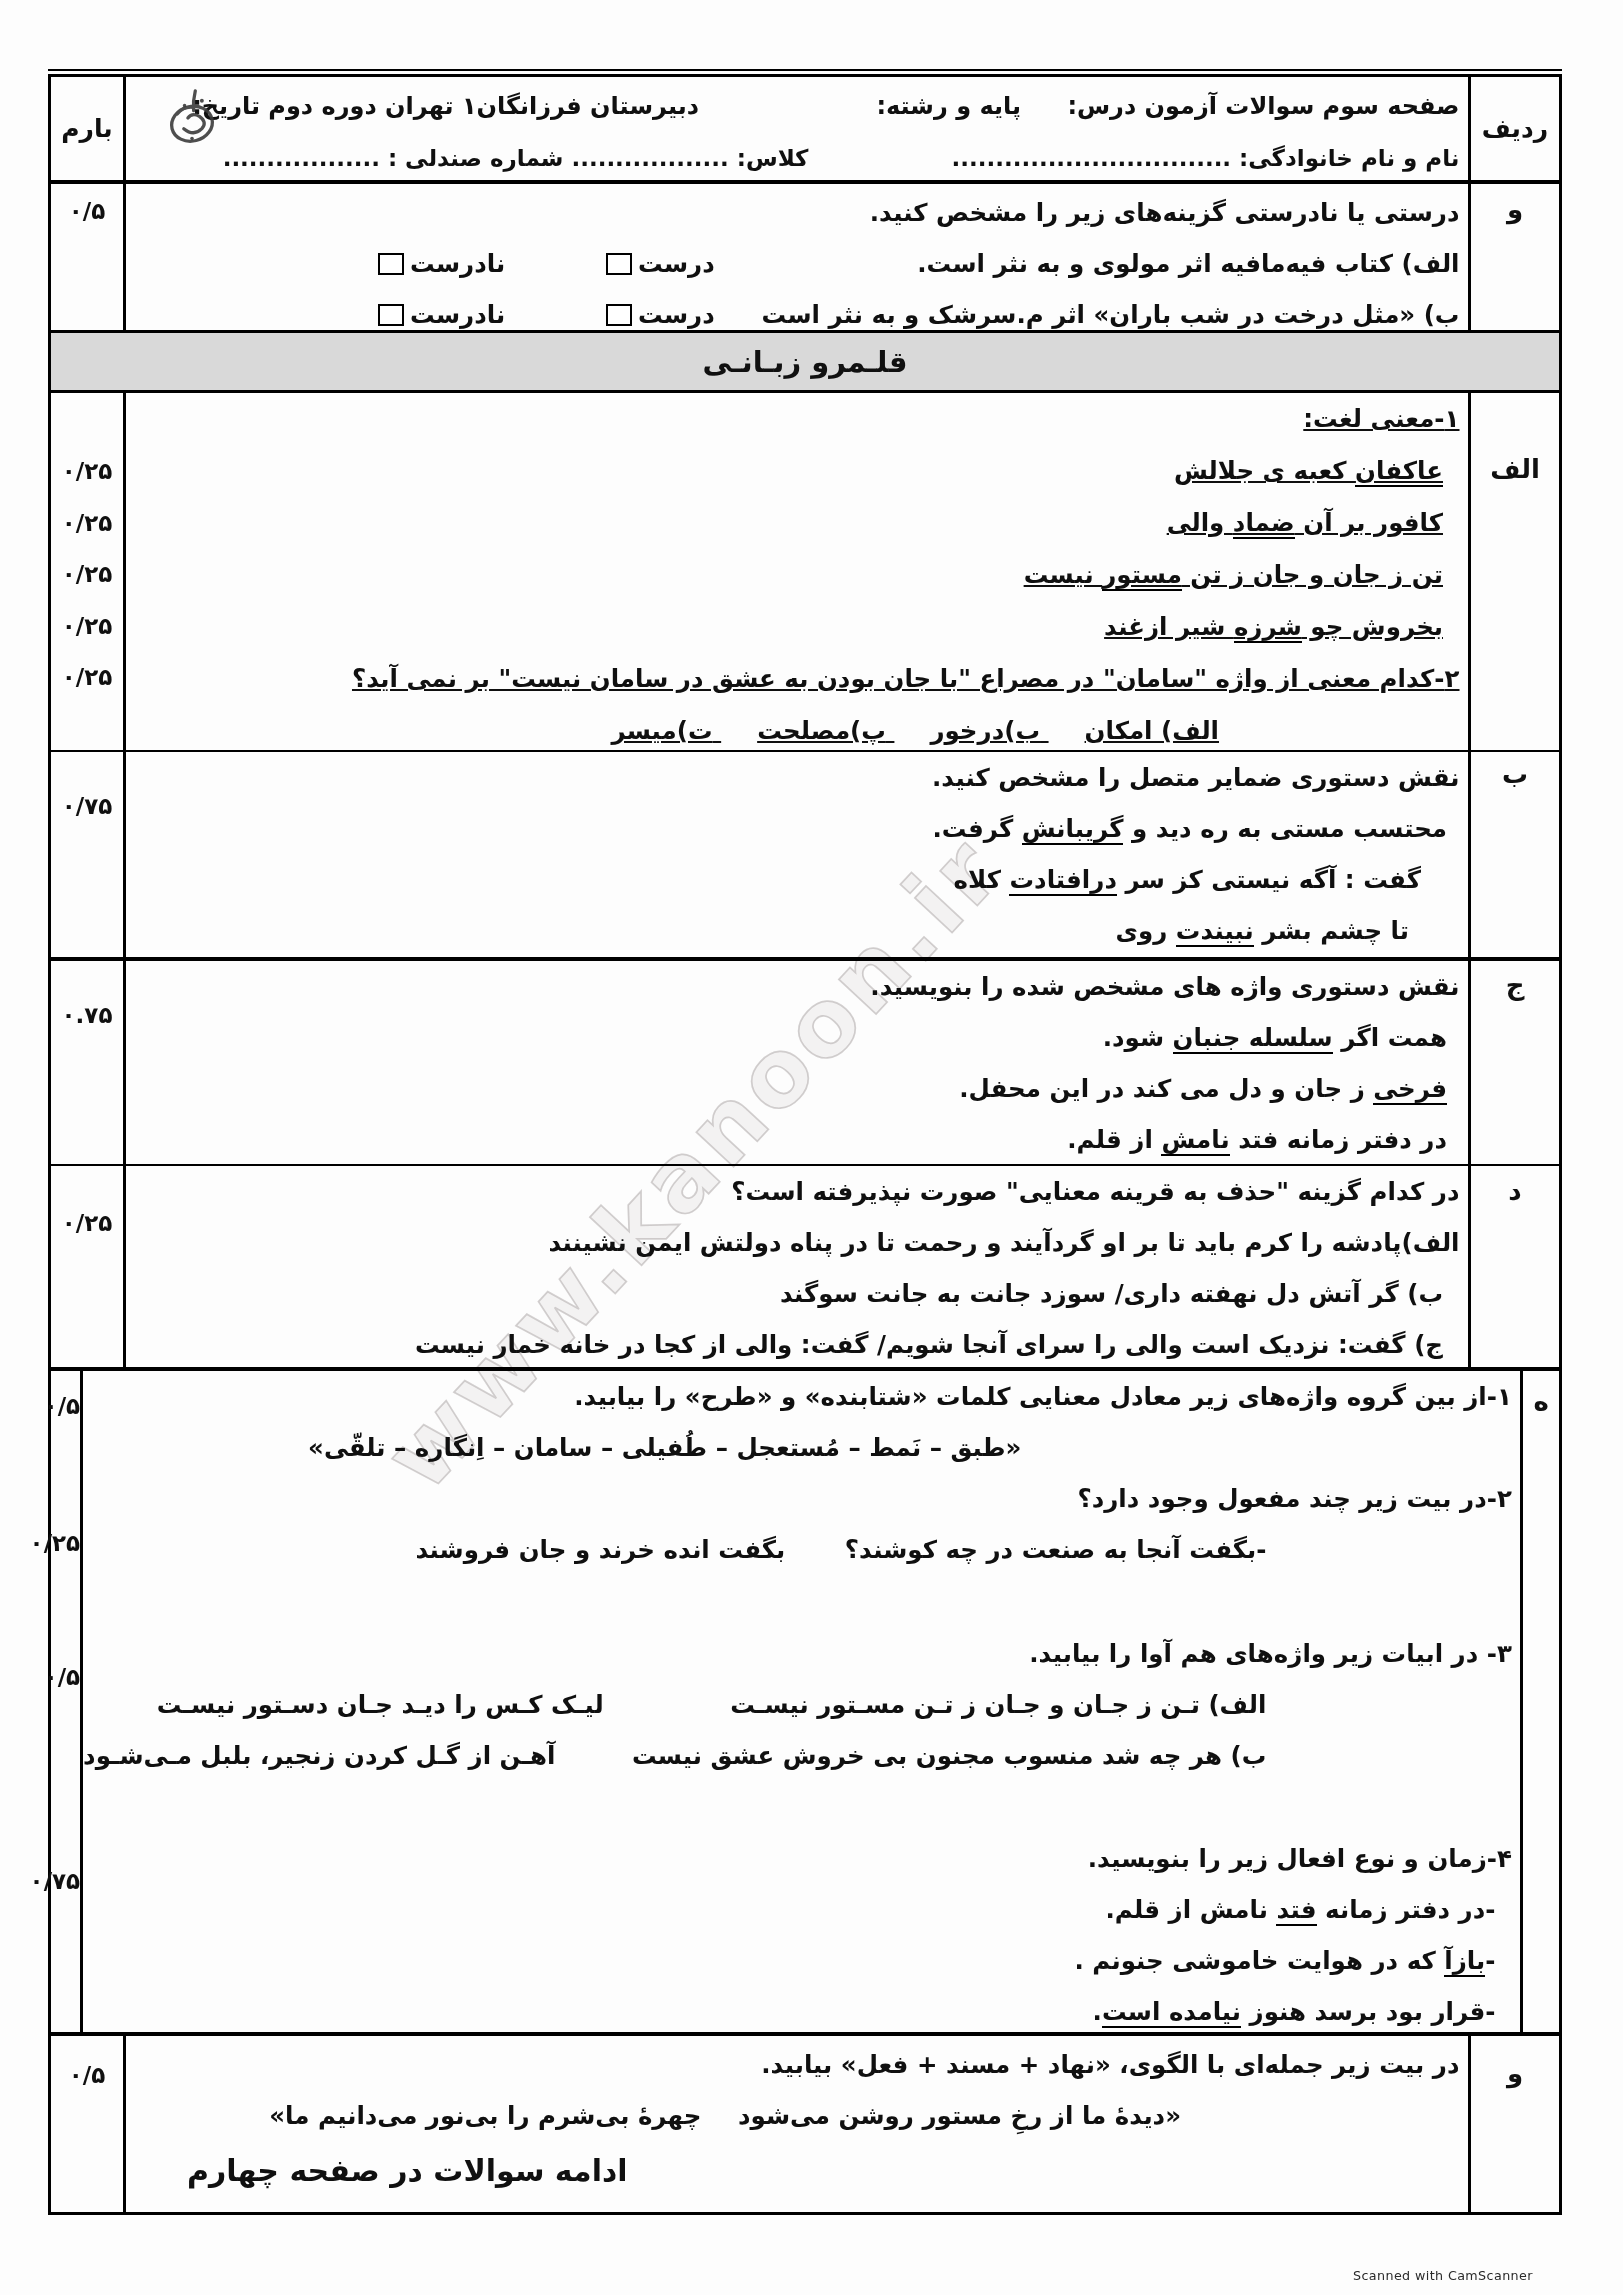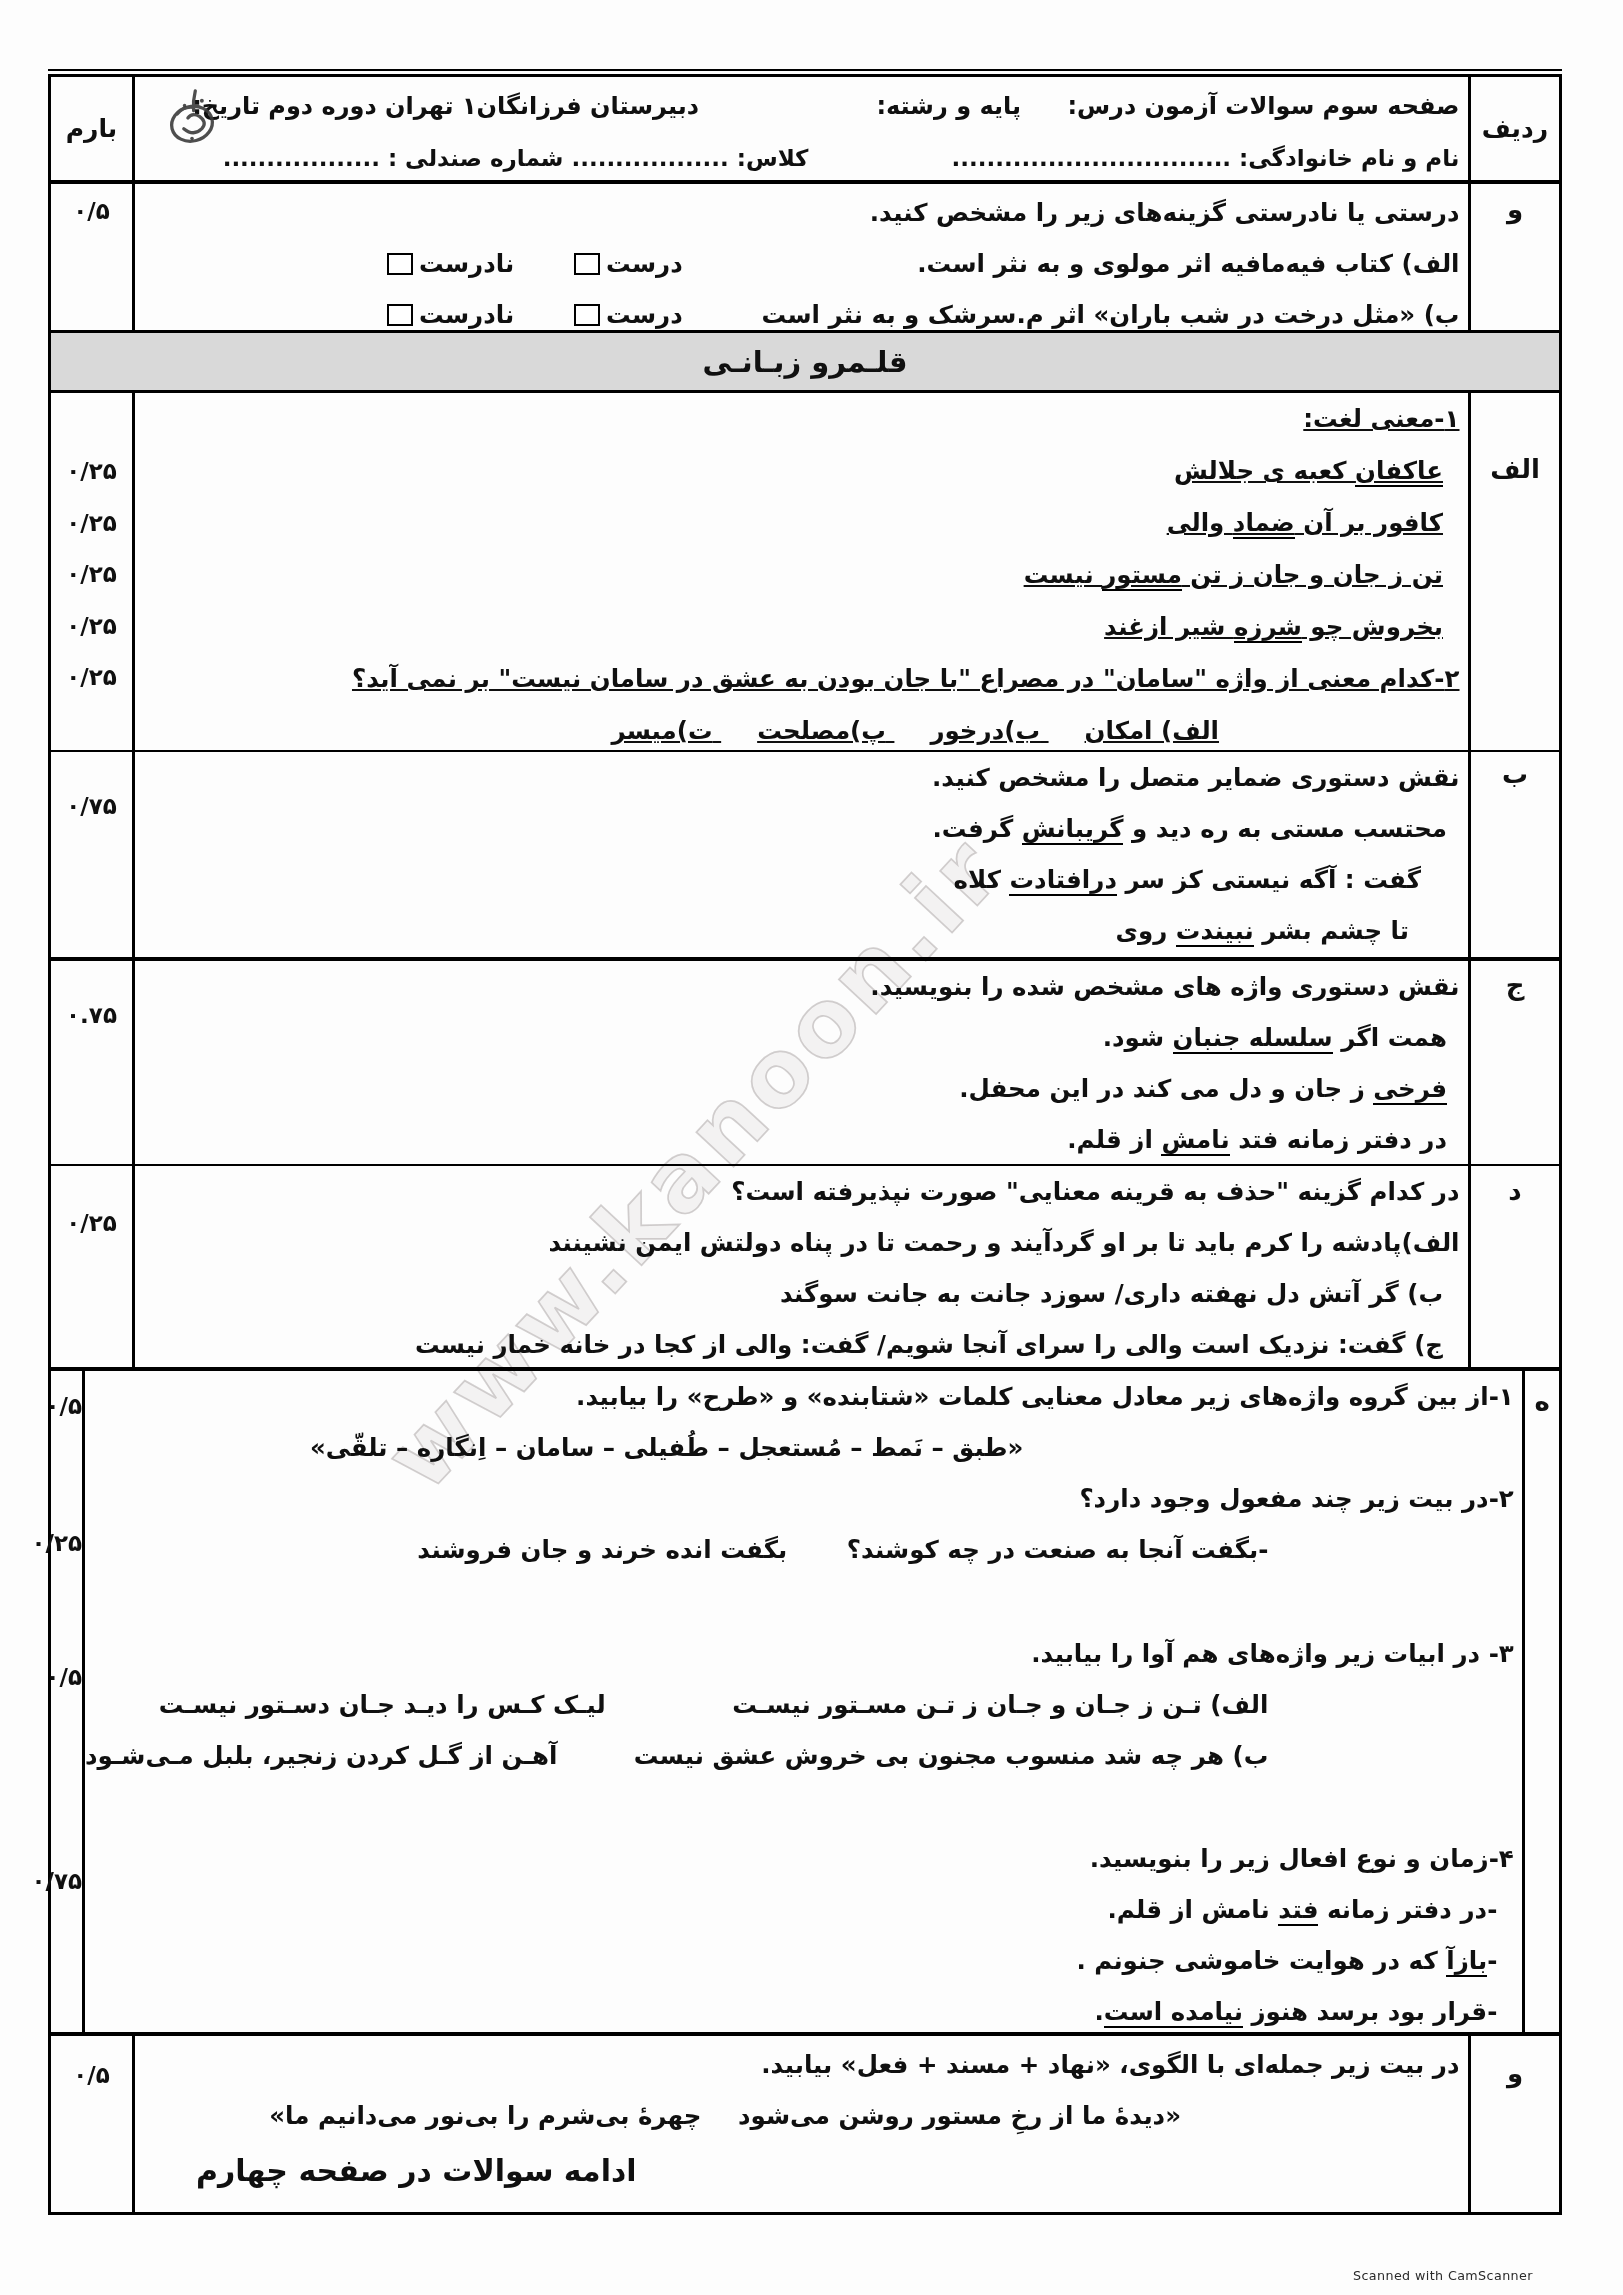--- a/index.html
+++ b/index.html
@@ -16,36 +16,36 @@
   .r-banner{height:61px;background:#d9d9d9;border-bottom:3.4px solid #000;border-top:1.7px solid #000;
             display:flex;align-items:center;justify-content:center;}
   .r-alef{height:359px;}
   .r-be{height:209px;border-bottom:4.2px solid #000;}
   .r-jim{height:205px;}
   .r-dal{height:205px;border-bottom:4.2px solid #000;}
   .r-he{height:665px;border-bottom:4.2px solid #000;}
   .r-v2{height:176px;border-bottom:none;}
   .cell-radif{width:91px;border-left:3.4px solid #000;box-sizing:border-box;}
   .cell-main{flex:1;position:relative;box-sizing:border-box;}
-  .cell-barem{width:81px;position:relative;box-sizing:border-box;}
+  .cell-barem{width:72px;position:relative;box-sizing:border-box;}
   .cell-main{border-left:3.4px solid #000;}
   .rlabel{display:block;text-align:center;font-size:26px;}
   .pt12{padding-top:10px}.pt72{padding-top:61px}.pt8{padding-top:6.8px}.pt10{padding-top:8.5px}.pt18{padding-top:15px}.pt26{padding-top:22px}
   .score{position:absolute;left:0;right:0;text-align:center;font-size:23px;white-space:nowrap;}
   .line{display:block;height:51px;line-height:51px;font-size:24.5px;padding-right:8.5px;
         white-space:nowrap;position:relative;}
   .r-alef .line{height:52px;line-height:52px;text-decoration:underline;}
   .u{border-bottom:2.5px solid #000;}
   .pr25{padding-right:21px}.pr30{padding-right:25px}.pr55{padding-right:47px}.pr70{padding-right:59px}
   .pr295{padding-right:249px}.pr300{padding-right:254px}.pr340{padding-right:287px}.pr590{padding-right:499px}
   .mt63{margin-top:53px}.mt62{margin-top:52px}
   .gap40{margin-right:28px}.gap60{margin-right:51px}.gap80{margin-right:68px}.gap140{margin-right:118px}
   .opts span{margin-left:36px;}
   .cbg{position:absolute;top:0;height:100%;display:flex;align-items:center;}
-  .cbg1{left:439px}.cbg2{left:252px}
+  .cbg1{left:480px}.cbg2{left:252px}
   .cbbox{width:22px;height:18px;border:2.5px solid #000;display:inline-block;margin-inline-start:6px;background:#fff;}
   .banner-text{font-size:29px;letter-spacing:0.8px;}
   .h-line1{position:absolute;top:15px;right:8.5px;left:0;font-size:24px;white-space:nowrap;}
   .h-line2{position:absolute;top:68px;right:8.5px;left:0;font-size:23px;white-space:nowrap;}
   .h-gap45{margin-left:38px}.h-gap200{margin-left:169px}.h-gap160{margin-left:135px}
   .head-center{display:flex;align-items:center;justify-content:center;font-size:25px;}
   .footer-note{display:block;text-align:left;padding-left:61px;font-size:30px;height:59px;line-height:59px;letter-spacing:0.8px;}
   .logo{position:absolute;left:159px;top:81px;width:66px;height:74px;}
   .watermark{
     position:absolute;left:364px;top:1437px;transform:rotate(-47deg);transform-origin:0 0;

